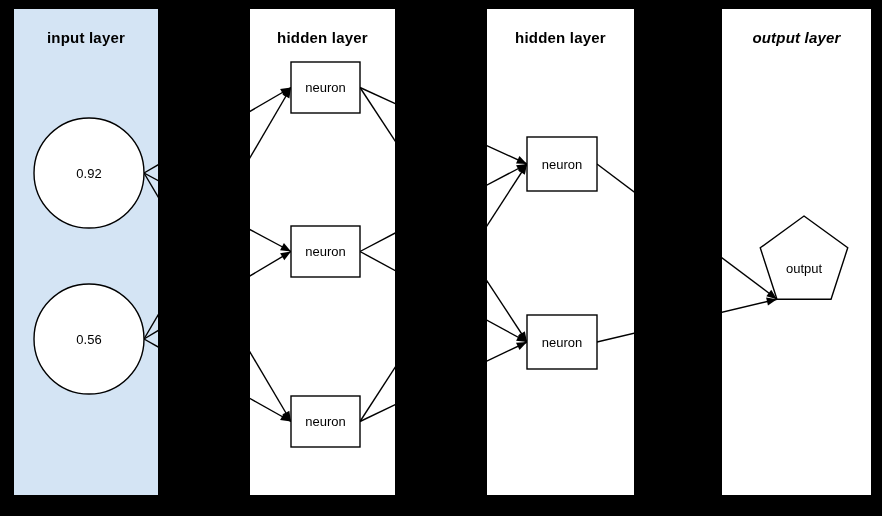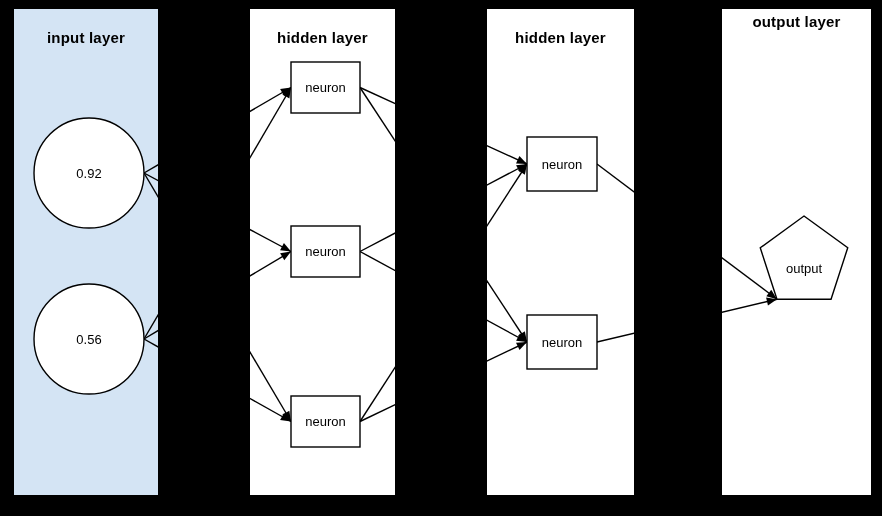--- a/index.html
+++ b/index.html
@@ -183,21 +183,21 @@
           <rect x="527" y="137" width="70" height="54" class="shape"></rect>
           <text class="node-label" x="562" y="164" text-anchor="middle" dominant-baseline="central">neuron</text>
         </g>
         <g>
           <rect x="527" y="315" width="70" height="54" class="shape"></rect>
           <text class="node-label" x="562" y="342" text-anchor="middle" dominant-baseline="central">neuron</text>
         </g>
       </svg>
     </div>
     <div class="panel" style="left: 722px; top: 9px; width: 149px; height: 486px; background: rgb(255, 255, 255);">
-      <div class="panel-title" style="top: 4px;">output layer</div>
+      <div class="panel-title" style="top: 20px; font-style: italic;">output layer</div>
       <svg class="layer-svg" width="149" height="486" viewBox="722 9 149 486" style="overflow: hidden;">
         <g>
           <line class="edge" x1="597" y1="164" x2="776.9618783945463" y2="299.2147817412476"></line>
           <polygon points="776.9618783945463,299.2147817412476 766.3440366255577,296.3405103259631 771.2458315410921,289.8165474193594" fill="#000000"></polygon>
         </g>
         <g>
           <line class="edge" x1="597" y1="342" x2="776.9618783945463" y2="299.2147817412476"></line>
           <polygon points="776.9618783945463,299.2147817412476 767.967307683507,305.54705603443125 766.0798500851331,297.60808952643777" fill="#000000"></polygon>
         </g>
         <g>

